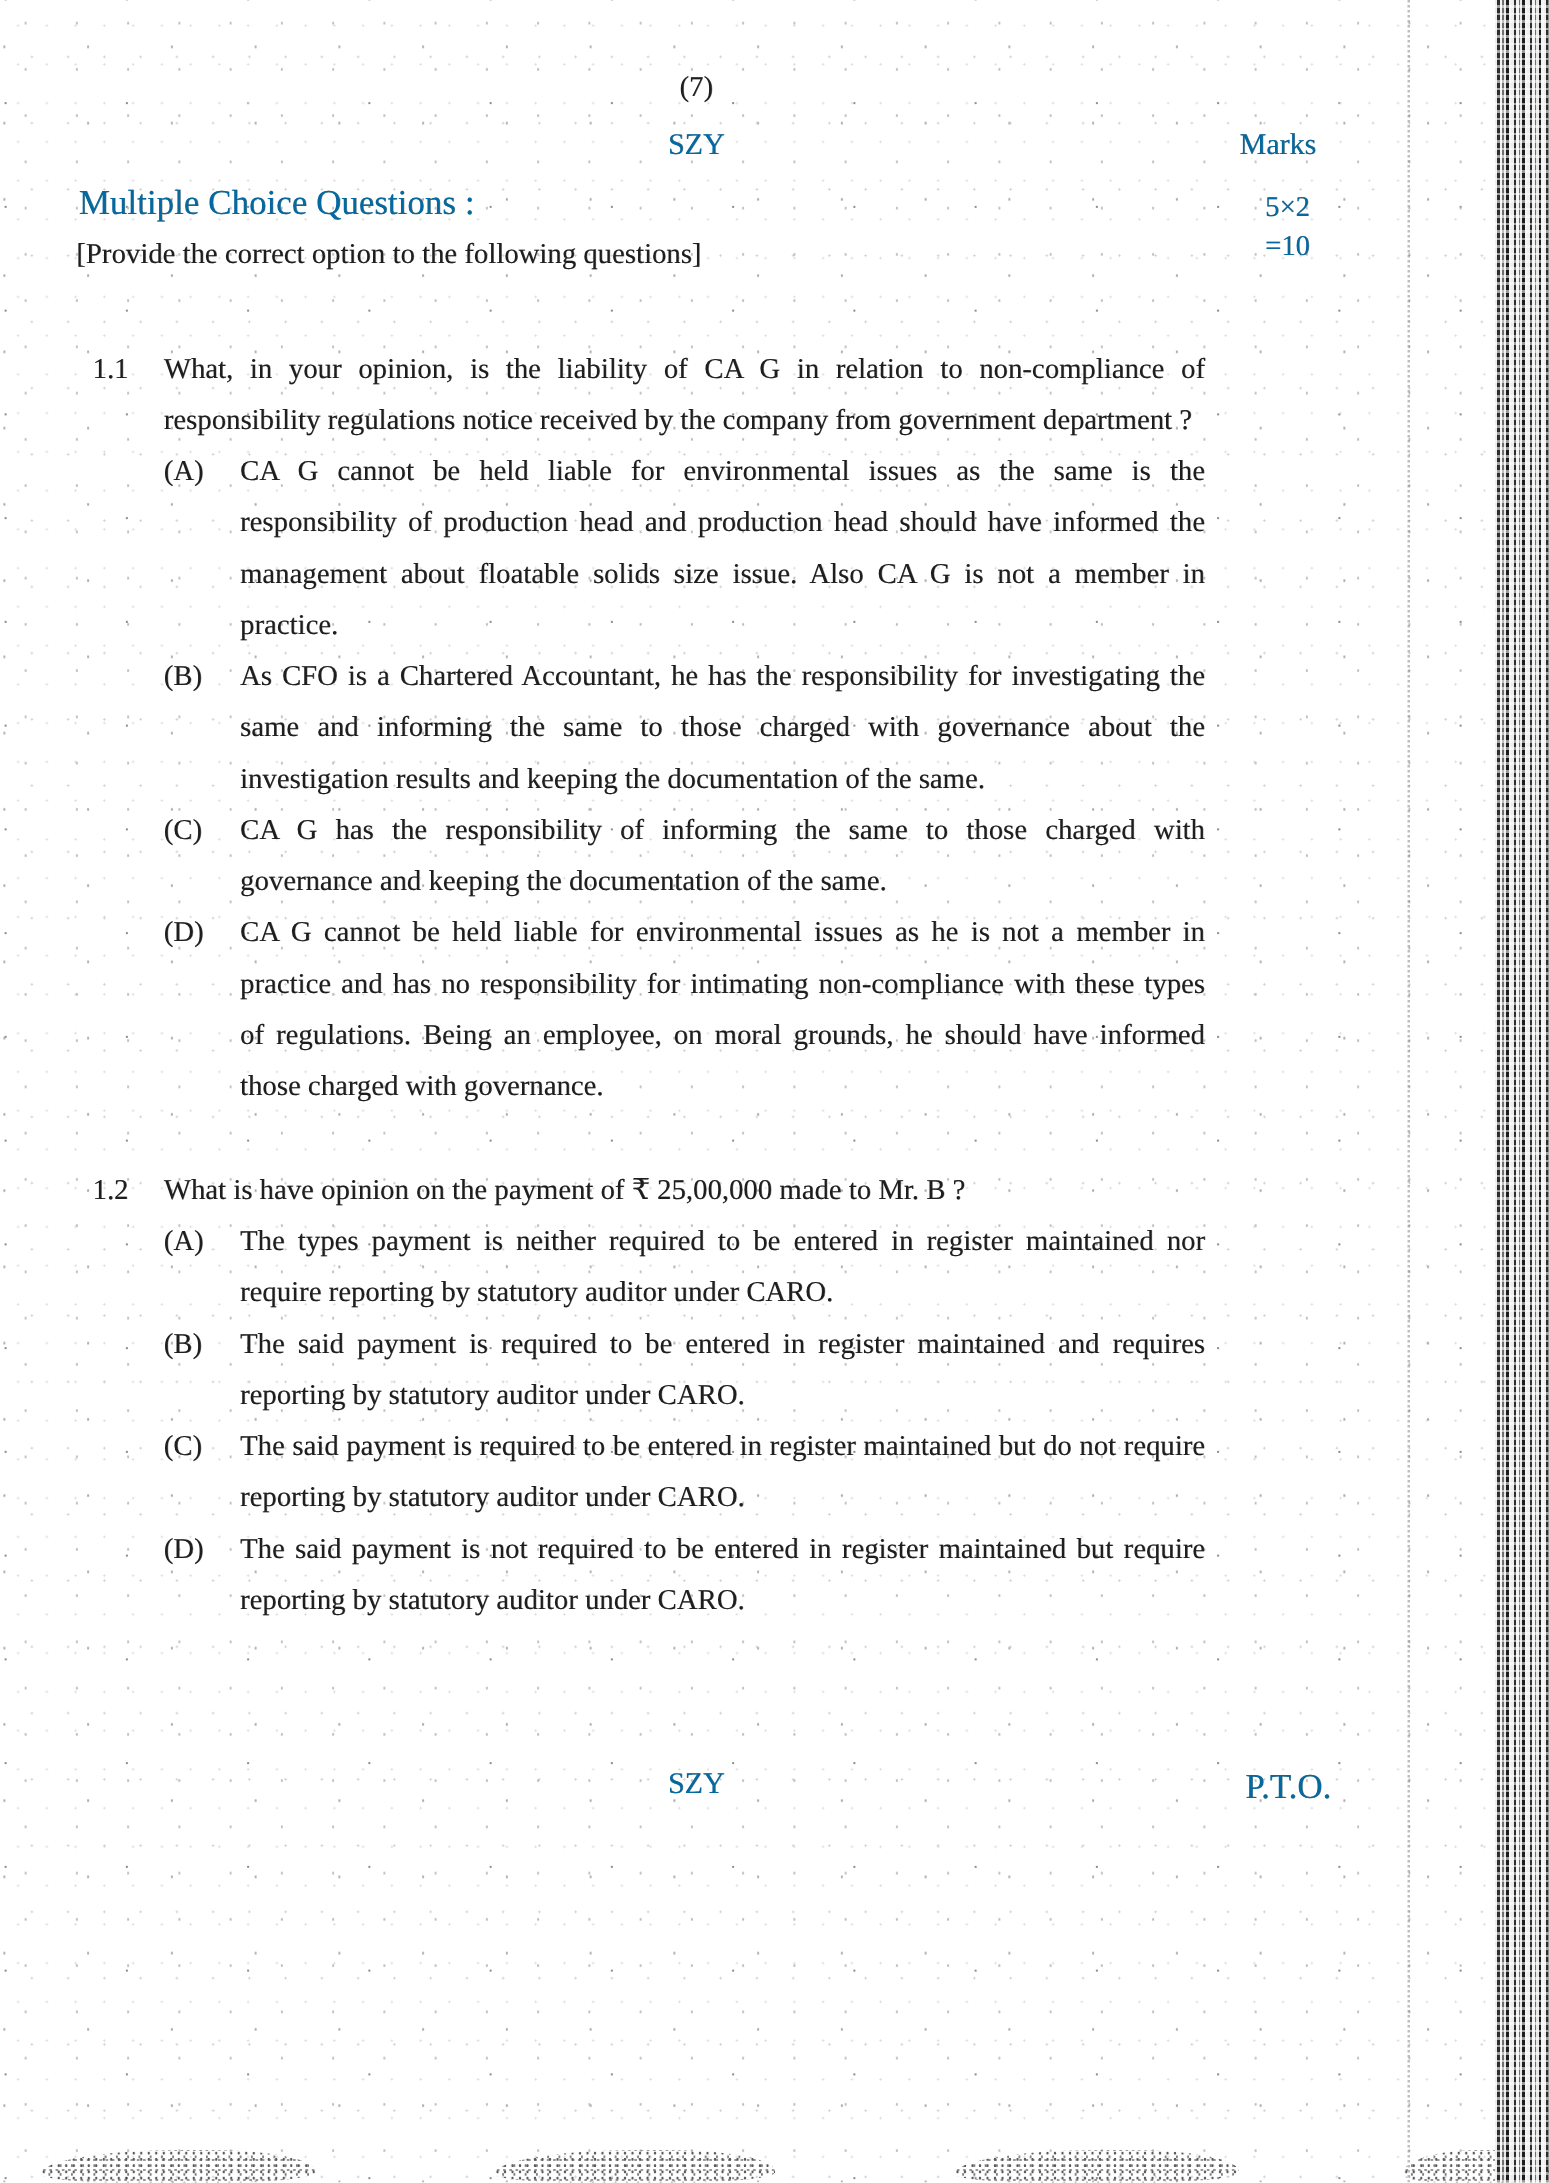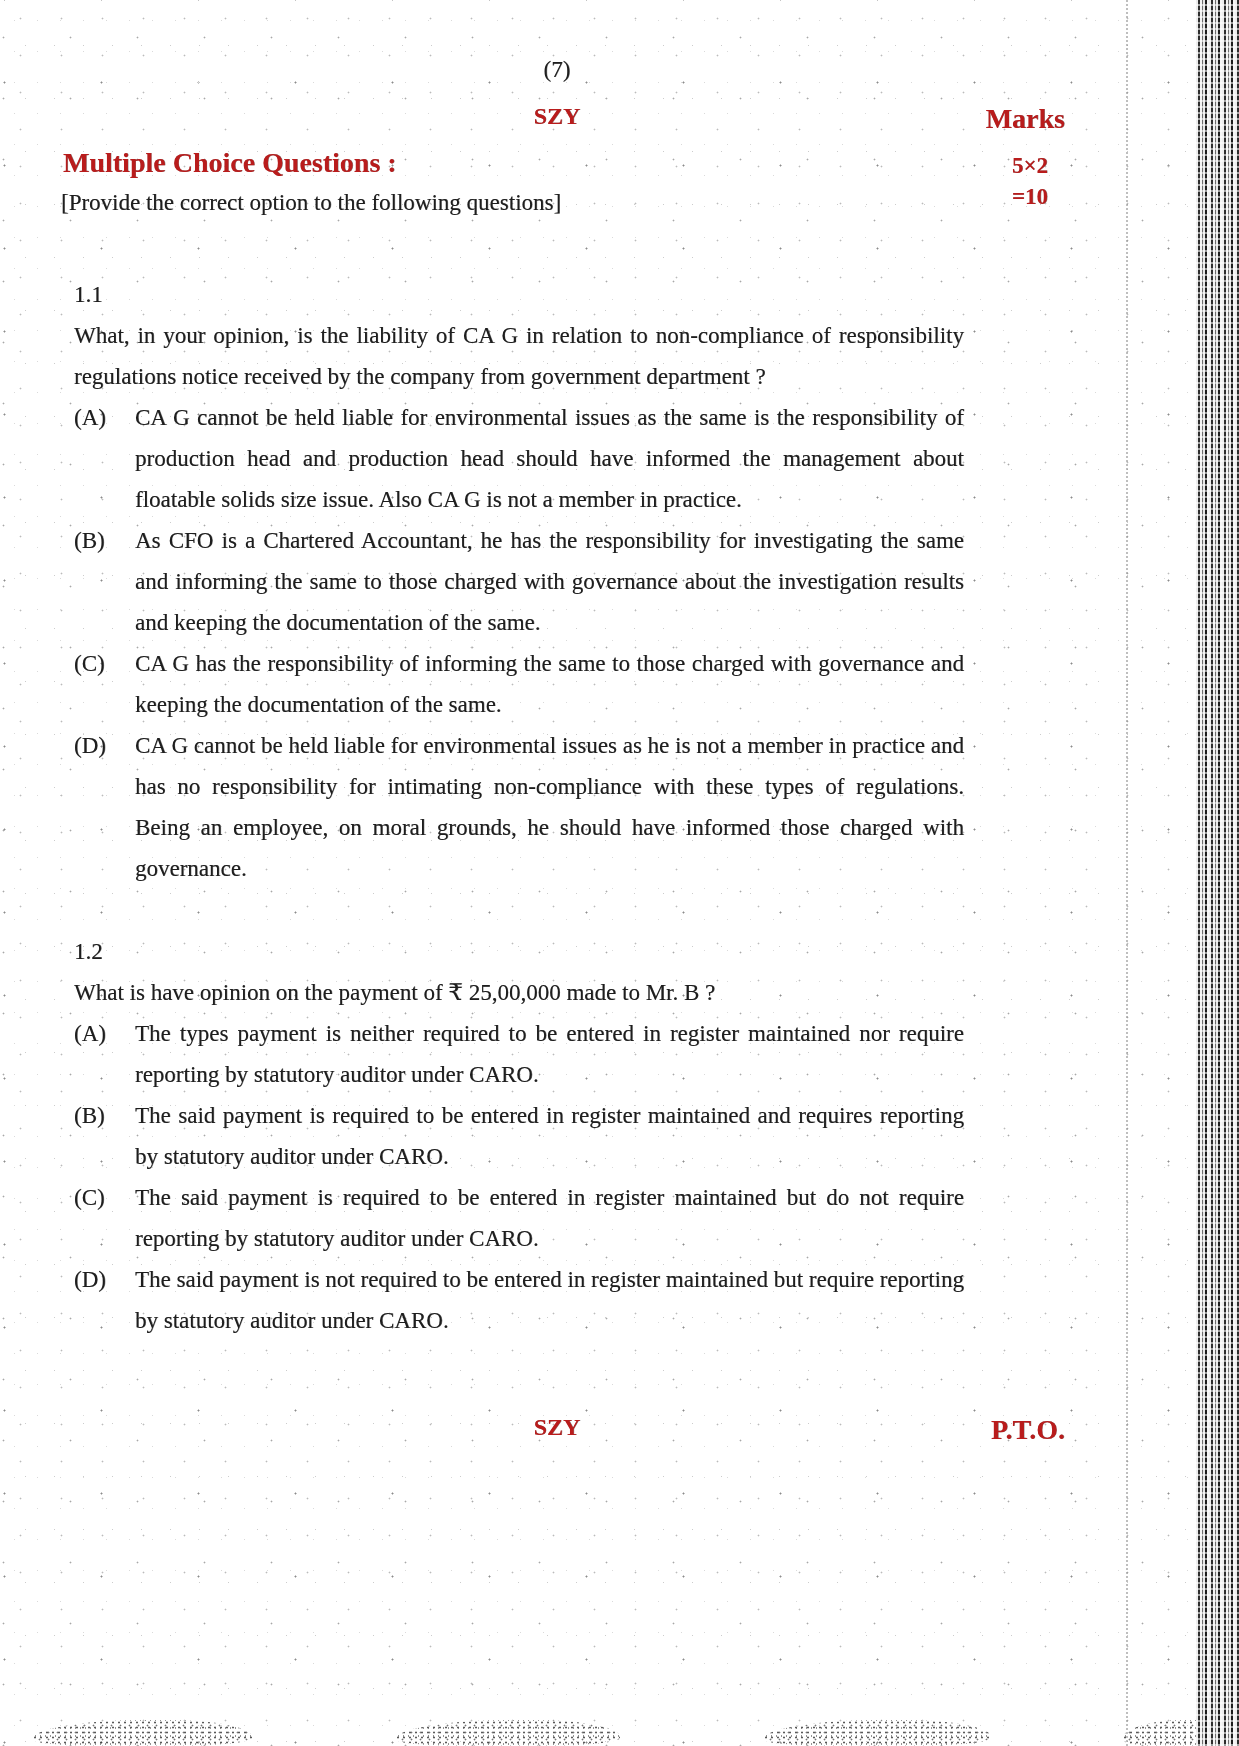--- a/index.html
+++ b/index.html
@@ -33,33 +33,33 @@
   .binding-band {
     position:absolute; left:1196px; top:0; width:43px; height:100%; z-index:5;
     background-image:
       repeating-linear-gradient(0deg, rgba(255,255,255,.55) 0 2px, transparent 2px 6px),
       repeating-linear-gradient(90deg,
         #ededed 0 2px, #2d2d2d 2px 4px, #f2f2f2 4px 6px,
         #6f6f6f 6px 7px, #e7e7e7 7px 9px, #1c1c1c 9px 11px, #f5f5f5 11px 13px);
   }
   .txt { position:absolute; z-index:3; }
   .center-row { left:0; width:1114px; text-align:center; }
-  .bold { font-weight:bold; color:#b91c1c; }
+  .bold { font-weight:normal; color:#0369a1; }
   .ink { text-shadow:0.4px 0 rgba(25,25,25,.5); }
 
   .pageno { top:57px; font-size:23px; }
   .hdr-szy { top:103px; font-size:24px; }
-  .marks-label { top:103px; right:174px; font-size:28px;text-align:right; }
+  .marks-label { top:103px; right:186px; font-size:24px;text-align:right; }
   .marks-value { top:150px; right:191px; font-size:23px; line-height:31px; text-align:center; }
   .section-title { top:147px; left:63px; font-size:28px; }
   .section-instruction { top:190px; left:61px; font-size:23px; }
 
   .questions { position:absolute; left:74px; top:274px; width:890px; z-index:3;
                font-size:23px; line-height:41px; }
-  .question { display:flex;flex-direction:column; }
+  .question { display:flex; }
   .question + .question { margin-top:42px; }
   .qnum { flex:none; width:57px; }
   .qbody { flex:1; }
   .qtext { text-align:justify; }
   .option { display:flex; }
   .olabel { flex:none; width:61px; }
   .otext { flex:1; text-align:justify; }
 
   .footer-szy { top:1414px; font-size:24px; }
   .footer-pto { top:1414px; right:174px; font-size:28px;margin-left:13px; }

